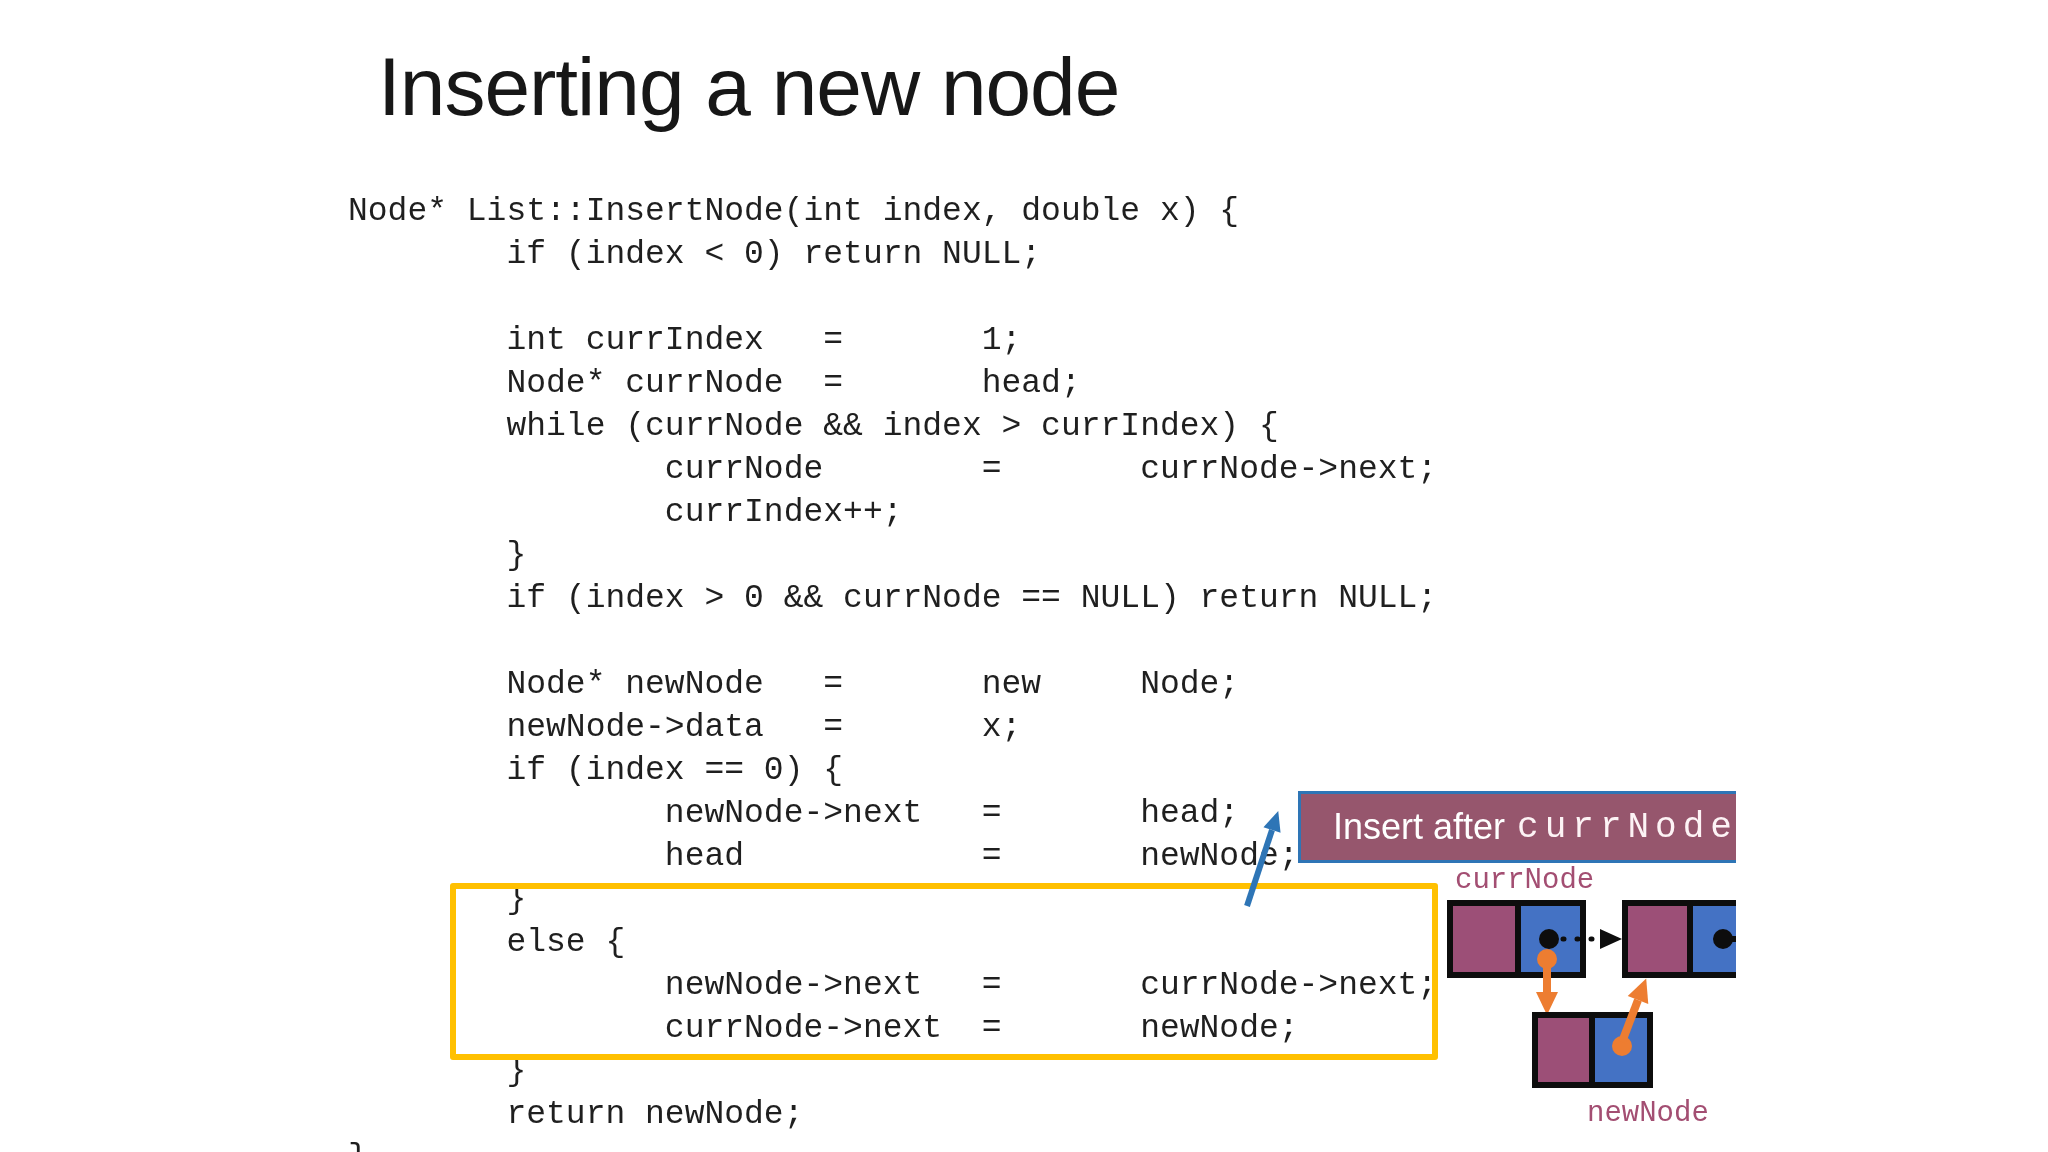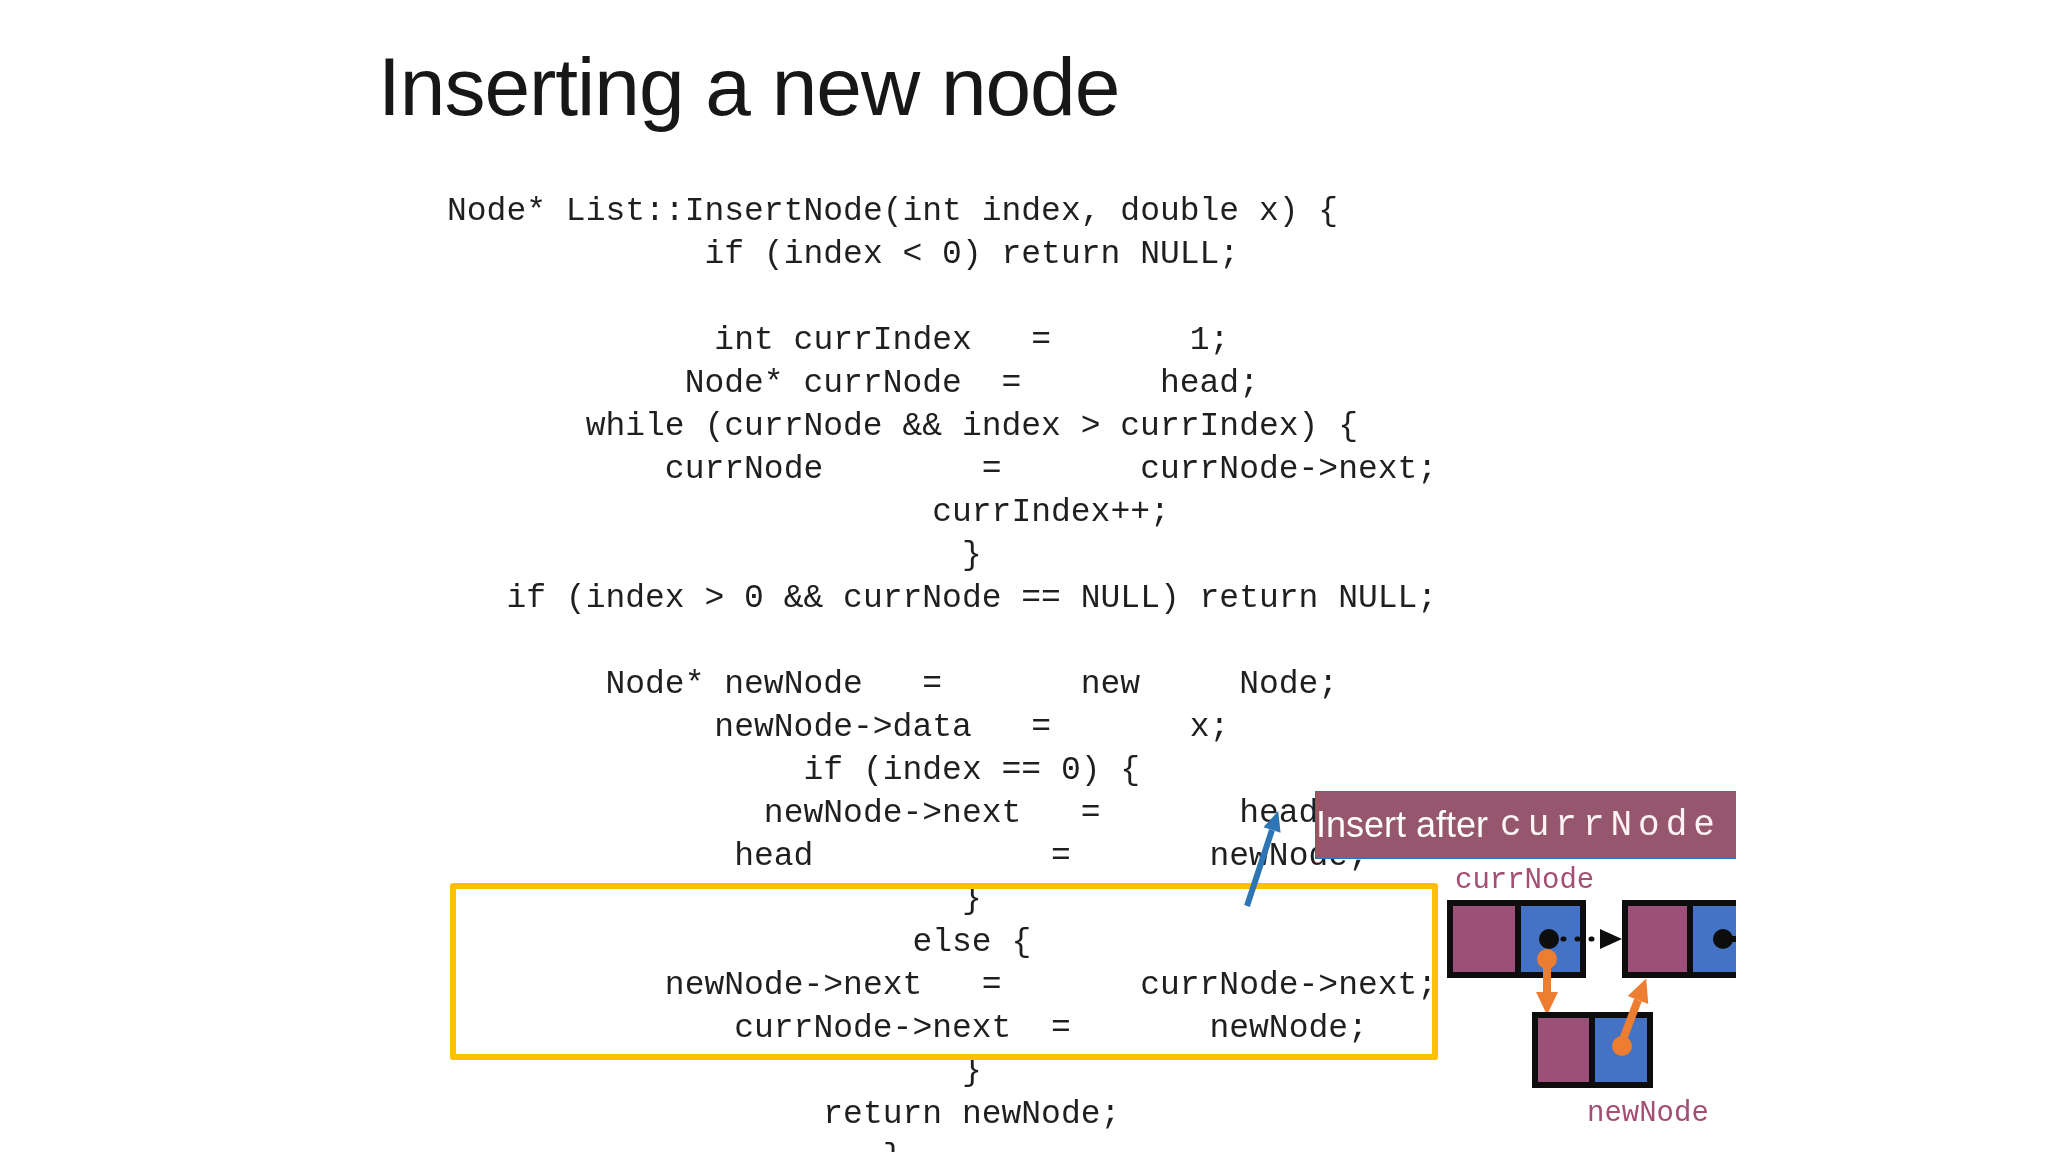--- a/index.html
+++ b/index.html
@@ -2,21 +2,20 @@
 <html><head>
 <meta charset="utf-8">
 <style>
   html,body{margin:0;padding:0;background:#fff;}
   .slide{
     position:relative;
     width:1736px;height:1152px;
     background:#ffffff;
     overflow:hidden;
     font-family:"Liberation Sans",sans-serif;
-    text-align:center;
   }
   .title{
     position:absolute;
     left:378px;top:40px;
     font-size:82px;
     font-weight:400;
     letter-spacing:-1px;
     color:#171717;
     white-space:nowrap;
   }
@@ -36,26 +35,25 @@
     width:988px;height:177px;
     box-sizing:border-box;
     border:6px solid #FFC000;
     border-radius:3px;
   }
   .callout{
     position:absolute;
     left:1298px;top:791px;
     width:462px;height:66px;
     box-sizing:content-box;
-    border:1px solid #84cc16;
+    border:3px solid #84cc16;
     background:#96566D;
     display:flex;
     align-items:center;
-    padding-left:0;
-    margin-left:17px;
+    padding-left:32px;
   }
   .callout .prefix{
     color:#ffffff;
     font-size:36px;
     font-family:"Liberation Sans",sans-serif;
     white-space:pre;
   }
   .callout .term{
     color:#fdf3f5;
     font-size:36px;

